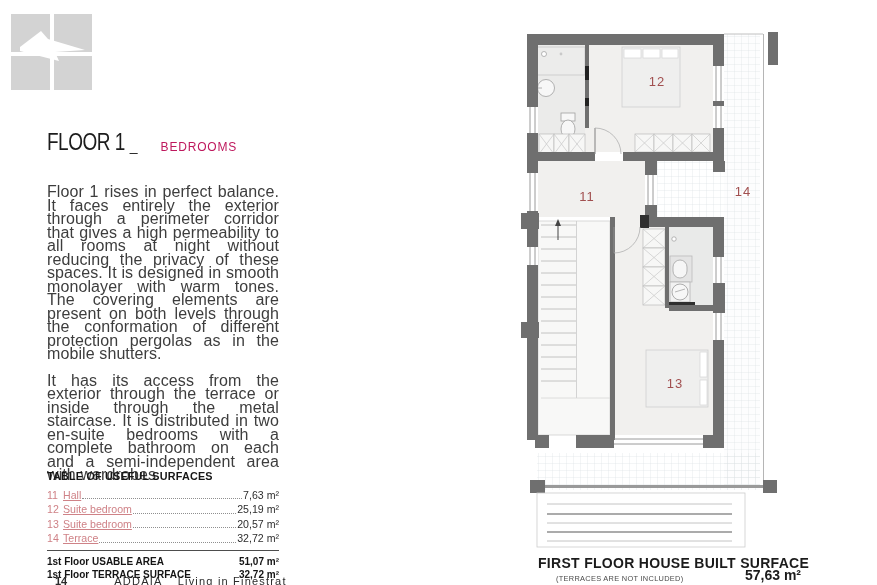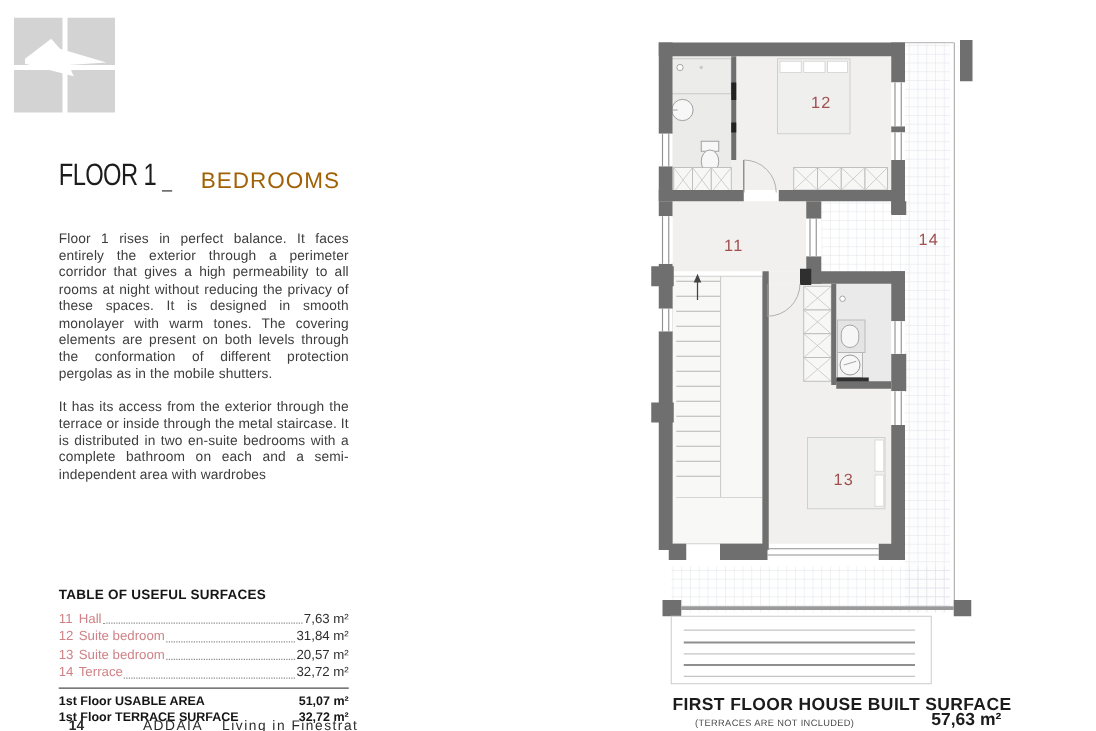--- a/index.html
+++ b/index.html
@@ -7,32 +7,32 @@
     width:877px;height:585px;position:relative;overflow:hidden;
     background:#ffffff;font-family:"Liberation Sans", sans-serif;color:#3a3a3a;
   }
   
   .logo{position:absolute;left:11px;top:14px;width:82px;height:77px;}
   
   .title{position:absolute;left:47px;top:134px;white-space:nowrap;color:#1c1c1c;}
   .t-main{display:inline-block;font-size:19px;letter-spacing:-0.5px;font-weight:400;
           transform:scaleY(1.3);transform-origin:left bottom;}
   .t-sep{font-size:14px;margin:0 3px 0 5px;color:#1c1c1c;}
-  .t-sub{font-size:18px;letter-spacing:0.8px;color:#a16207;padding-left:20px;}
+  .t-sub{font-size:12px;letter-spacing:0.8px;color:#be185d;padding-left:20px;}
   
   .paras{position:absolute;left:47px;top:185px;width:232px;}
-  .para{font-size:11px;line-height:13.5px;text-align:justify;color:#3d3d3d;
+  .para{font-size:16px;line-height:13.5px;text-align:justify;color:#3d3d3d;
         margin:0 0 13px 0;letter-spacing:0.1px;}
   
   .surfaces{position:absolute;left:47px;top:470px;width:232px;}
   .s-heading{font-size:10.8px;font-weight:bold;color:#161616;letter-spacing:0.2px;}
   .s-items{margin-top:6px;}
   .srow{display:flex;align-items:flex-end;font-size:10.6px;line-height:14.4px;}
   .snum{color:#cf8287;width:16px;flex:none;}
-  .sname{color:#cf8287;flex:none;}
+  .sname{color:#cf8287;flex:none;text-decoration:underline;}
   .leader{flex:1;border-bottom:1.4px dotted #8f8f8f;margin:0 1px 3px 1px;}
   .sval{color:#2e2e2e;flex:none;}
   .totals{margin-top:4px;border-top:1.1px solid #4d4d4d;padding-top:4px;}
   .trow{display:flex;font-size:10px;line-height:13px;font-weight:bold;color:#141414;}
   .trow .spacer{flex:1;}
   
   .page-footer{position:absolute;left:55px;top:575px;font-size:11px;color:#2b2b2b;white-space:nowrap;}
   .pf-num{font-weight:bold;}
   .pf-brand{margin-left:44px;letter-spacing:1.2px;}
   
@@ -70,21 +70,21 @@
     <div class="srow">
       <span class="snum">11</span>
       <span class="sname">Hall</span>
       <span class="leader"></span>
       <span class="sval">7,63 m²</span>
     </div>
     <div class="srow">
       <span class="snum">12</span>
       <span class="sname">Suite bedroom</span>
       <span class="leader"></span>
-      <span class="sval">31,84 m²</span>
+      <span class="sval">25,19 m²</span>
     </div>
     <div class="srow">
       <span class="snum">13</span>
       <span class="sname">Suite bedroom</span>
       <span class="leader"></span>
       <span class="sval">20,57 m²</span>
     </div>
     <div class="srow">
       <span class="snum">14</span>
       <span class="sname">Terrace</span>

